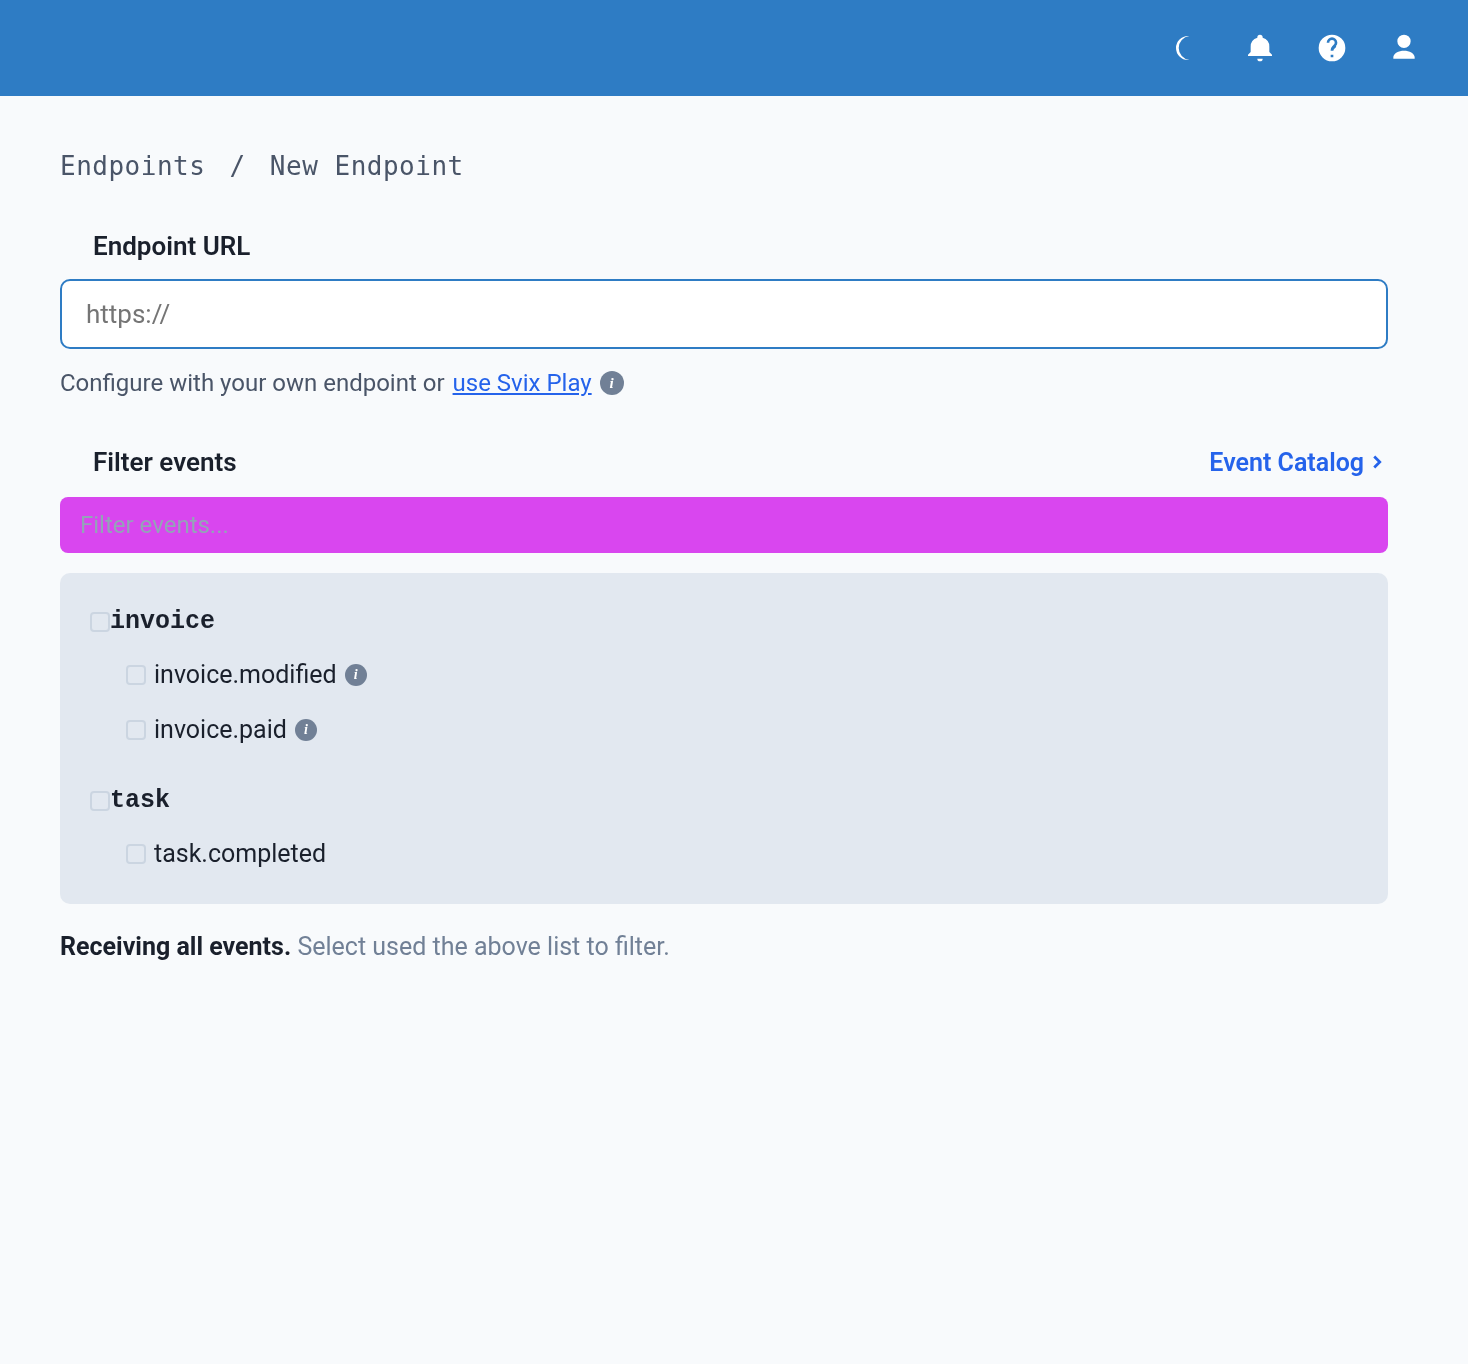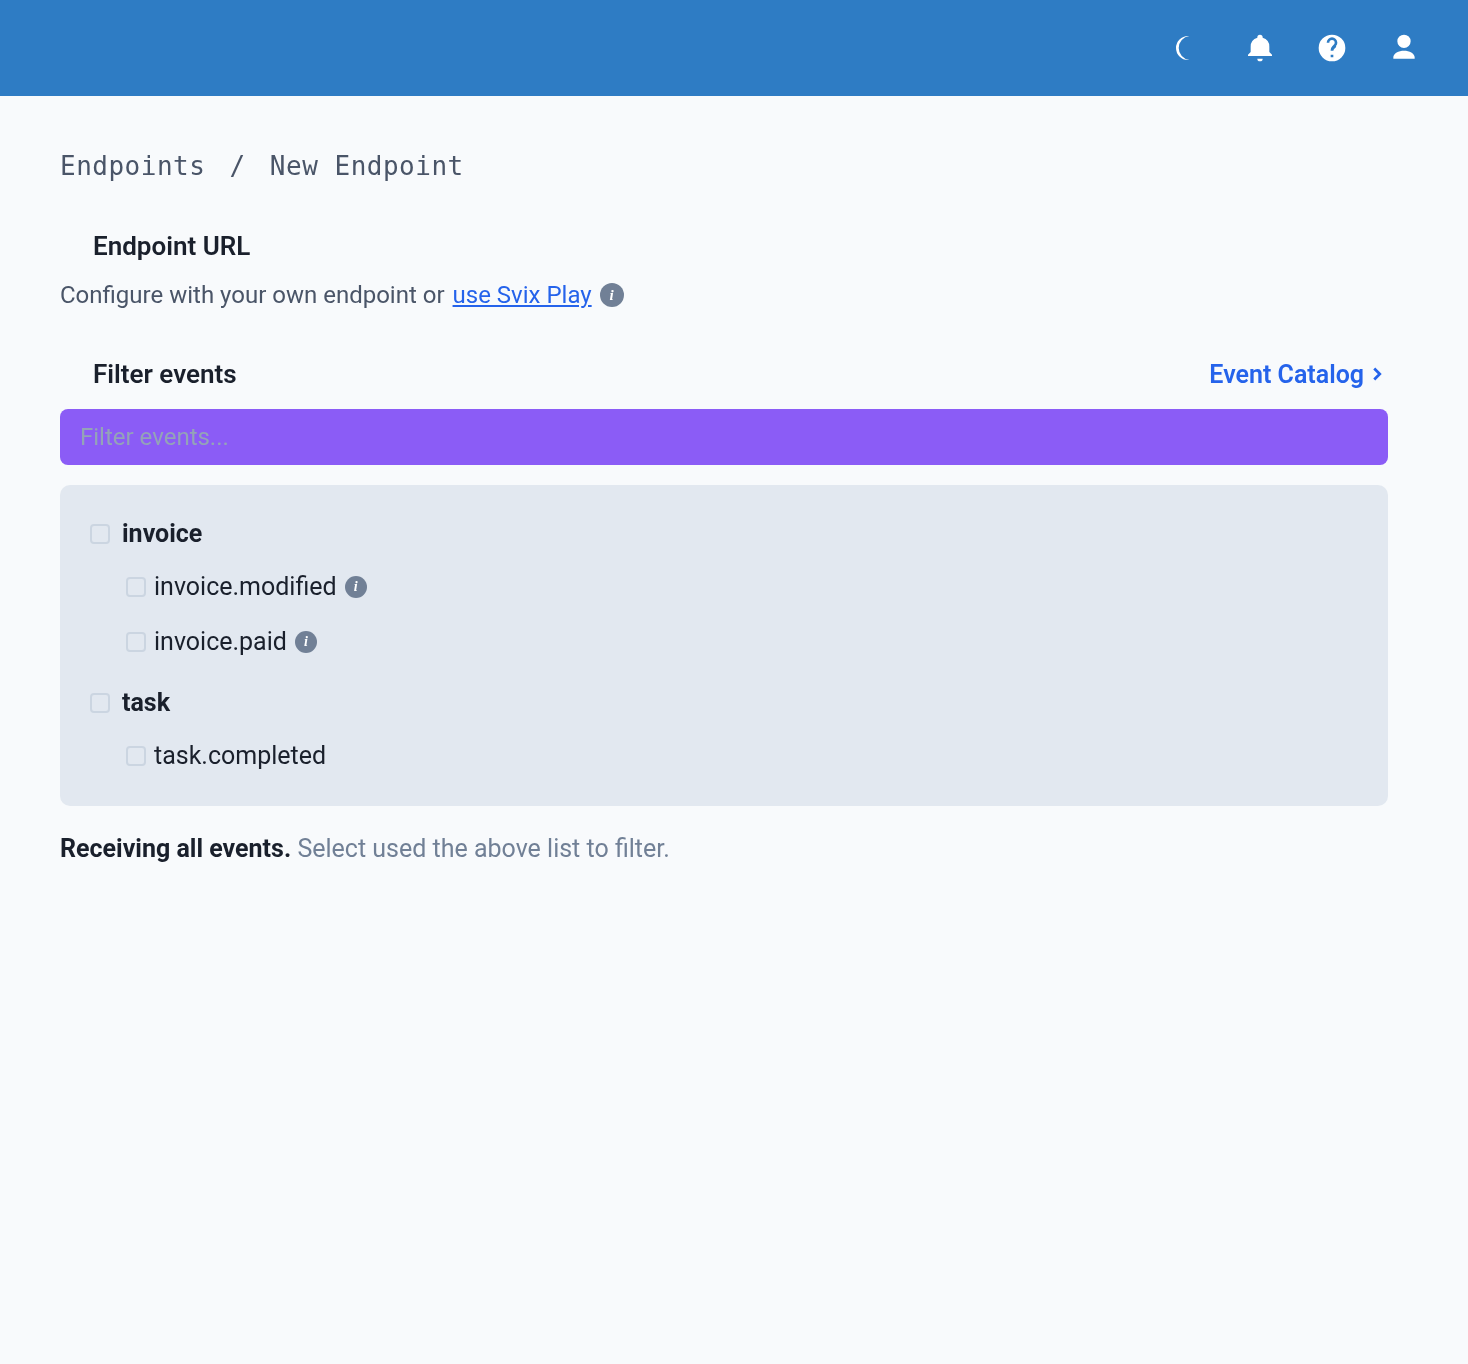--- a/index.html
+++ b/index.html
@@ -142,42 +142,43 @@
     .catalog-link svg {
       width: 22px;
       height: 22px;
       stroke: #2563eb;
       stroke-width: 3;
       fill: none;
     }
     .filter-search {
       width: 100%;
       border: none;
-      background: #8b5cf6;
+      background: #d946ef;
       border-radius: 8px;
       padding: 14px 20px;
       font-size: 24px;
       font-family: inherit;
       outline: none;
       color: #1a202c;
     }
     .filter-search::placeholder {
       color: #94a3b8;
     }
     .events-panel {
       margin-top: 20px;
       background: #e2e8f0;
       border-radius: 10px;
       padding: 26px 30px;
     }
     .event-group {
       display: flex;
       align-items: center;
-      gap: 12px;
+      gap: 0;
       padding: 8px 0;
+      font-family: Liberation Mono, monospace;
     }
     .event-child {
       display: flex;
       align-items: center;
       gap: 8px;
       padding: 10px 0 10px 36px;
     }
     .checkbox {
       width: 20px;
       height: 20px;
@@ -195,21 +196,21 @@
     .child-label {
       font-size: 25px;
       font-weight: 400;
       color: #1a202c;
     }
     .event-group + .event-child,
     .event-child + .event-child {
       margin-top: 6px;
     }
     .event-group.second {
-      margin-top: 14px;
+      margin-top: 24px;
     }
     .footer-note {
       margin-top: 28px;
       font-size: 25px;
       color: #1a202c;
     }
     .footer-note .bold {
       font-weight: 700;
     }
     .footer-note .muted {
@@ -245,20 +246,21 @@
 
 <div class="page">
 
   <div class="breadcrumb">
     <a href="#">Endpoints</a>
     <span class="sep">/</span>
     <span>New Endpoint</span>
   </div>
 
   <label class="form-label">Endpoint URL</label>
+  <input class="url-input" type="text" placeholder="https://" style="">
   <div class="help-text">
     <span>Configure with your own endpoint or </span>
     <a href="#">use Svix Play</a>
     <span class="info-circle">i</span>
   </div>
 
 
   <div class="section">
     <div class="filter-header">
       <label class="form-label" style="margin-bottom:0">Filter events</label>

